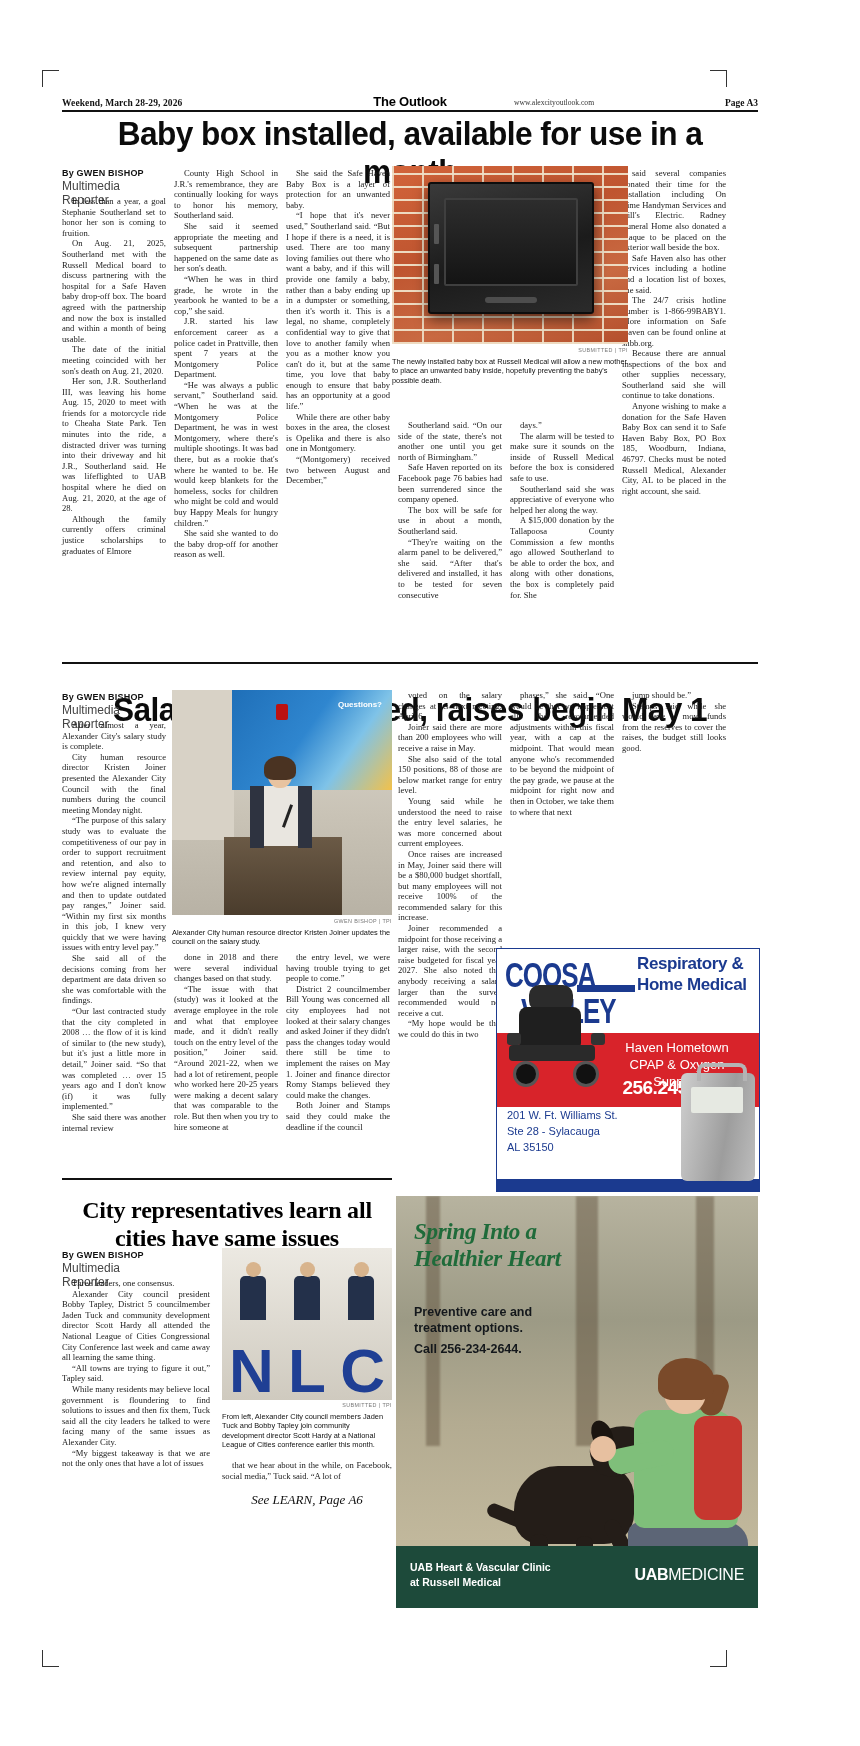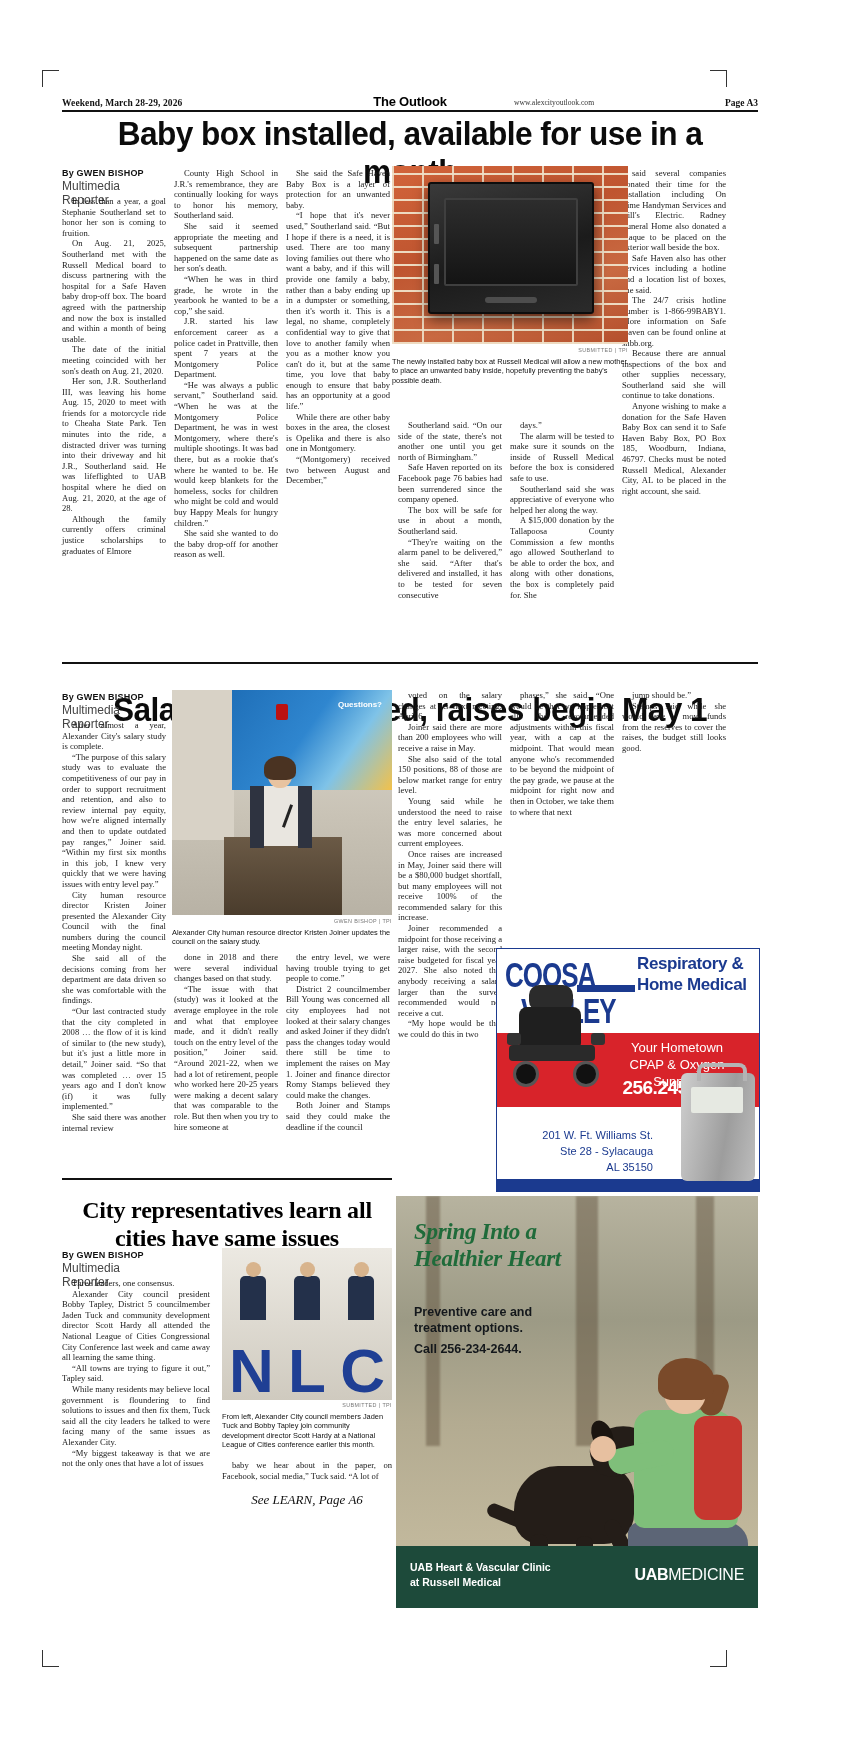--- a/index.html
+++ b/index.html
@@ -121,21 +121,21 @@
     font-family:"Liberation Sans",sans-serif;color:#fff;font-size:13px;line-height:17px;}
   .cv-phone{position:absolute;right:6px;top:44px;width:152px;text-align:center;
     font-family:"Liberation Sans",sans-serif;font-weight:bold;color:#fff;font-size:19px;letter-spacing:-.5px;}
   .cv-chair{position:absolute;left:6px;top:36px;width:108px;height:104px;z-index:3;}
   .ch-head{position:absolute;left:26px;top:0;width:44px;height:26px;background:#2b2b2b;border-radius:10px;}
   .ch-back{position:absolute;left:16px;top:22px;width:62px;height:44px;background:#1f1f1f;border-radius:8px;}
   .ch-seat{position:absolute;left:6px;top:60px;width:86px;height:16px;background:#2a2a2a;border-radius:4px;}
   .ch-arm{position:absolute;top:48px;width:14px;height:12px;background:#333;border-radius:3px;}
   .ch-w{position:absolute;bottom:2px;width:20px;height:20px;border-radius:50%;background:#111;border:3px solid #555;}
   .cv-bottom{position:relative;height:82px;background:#fff;}
-  .cv-addr{position:absolute;left:10px;top:20px;width:146px;text-align:right;
+  .cv-addr{position:absolute;left:10px;top:0;width:146px;text-align:left;
     font-family:"Liberation Sans",sans-serif;font-size:11px;line-height:16px;color:#1b3a8f;}
   .cv-conc{position:absolute;right:4px;top:-34px;width:74px;height:108px;
     background:linear-gradient(100deg,#cfcfcf,#9d9d9d 60%,#bdbdbd);border-radius:6px;z-index:4;}
   .cv-conc .panel{position:absolute;left:10px;top:14px;width:52px;height:26px;background:#e6e9e2;border-radius:2px;}
   .cv-conc .handle{position:absolute;left:16px;top:-10px;width:42px;height:14px;
     border:4px solid #b4b4b4;border-bottom:none;border-radius:8px 8px 0 0;}
   .cv-blue{position:absolute;left:0;bottom:0;width:100%;height:12px;background:#1b3a8f;}
 
   
   #uab{position:absolute;left:396px;top:1196px;width:362px;height:412px;background:#f0abfc;overflow:hidden;}
@@ -256,22 +256,22 @@
 
  <div class="hl hl2">Salary study finished, raises begin May 1</div>
 
  <div class="byline" style="position:absolute;left:62px;top:692px;width:104px">
    <div class="b1">By GWEN BISHOP</div>
    <div class="b2">Multimedia Reporter</div>
  </div>
 
  <div class="col" id="s2c1" style="left:62px;top:720px;width:104px">
       <p>After almost a year, Alexander City's salary study is complete.</p>
+      <p>City human resource director Kristen Joiner presented the Alexander City Council with the final numbers during the council meeting Monday night.</p>
       <p>“The purpose of this salary study was to evaluate the competitiveness of our pay in order to support recruitment and retention, and also to review internal pay equity, how we're aligned internally and then to update outdated pay ranges,” Joiner said. “Within my first six months in this job, I knew very quickly that we were having issues with entry level pay.”</p>
-      <p>City human resource director Kristen Joiner presented the Alexander City Council with the final numbers during the council meeting Monday night.</p>
       <p>She said all of the decisions coming from her department are data driven so she was comfortable with the findings.</p>
       <p>“Our last contracted study that the city completed in 2008 … the flow of it is kind of similar to (the new study), but it's just a little more in detail,” Joiner said. “So that was completed … over 15 years ago and I don't know (if) it was fully implemented.”</p>
       <p>She said there was another internal review</p>
     </div>
  <div class="col" id="s2c2" style="left:174px;top:952px;width:104px">
       <p>done in 2018 and there were several individual changes based on that study.</p>
       <p>“The issue with that (study) was it looked at the average employee in the role and what that employee made, and it didn't really touch on the entry level of the position,” Joiner said. “Around 2021-22, when we had a lot of retirement, people who worked here 20-25 years were making a decent salary that was comparable to the role. But then when you try to hire someone at</p>
     </div>
  <div class="col" id="s2c3" style="left:286px;top:952px;width:104px">
       <p>the entry level, we were having trouble trying to get people to come.”</p>
@@ -321,21 +321,21 @@
        <div class="cv-word cv-valley">VALLEY</div>
        <div class="cv-bar1"></div>
      </div>
      <div class="cv-right">
        <div>Respiratory &amp;</div>
        <div>Home Medical</div>
      </div>
    </div>
    <div class="cv-red">
      <div class="cv-redtext">
-       <div>Your Hometown</div>
+       <div>Haven Hometown</div>
        <div>CPAP &amp; Oxygen</div>
        <div>Supplier</div>
      </div>
    </div>
    <div class="cv-phone" style="top:128px">256.245.1411</div>
    <div class="cv-chair">
      <div class="ch-head"></div>
      <div class="ch-back"></div>
      <div class="ch-arm" style="left:4px"></div>
      <div class="ch-arm" style="right:6px"></div>
@@ -367,21 +367,21 @@
  </div>
 
  <div class="col" id="s3c1" style="left:62px;top:1278px;width:148px">
       <p>Three leaders, one consensus.</p>
       <p>Alexander City council president Bobby Tapley, District 5 councilmember Jaden Tuck and community development director Scott Hardy all attended the National League of Cities Congressional City Conference last week and came away all learning the same thing.</p>
       <p>“All towns are trying to figure it out,” Tapley said.</p>
       <p>While many residents may believe local government is floundering to find solutions to issues and then fix them, Tuck said all the city leaders he talked to were facing many of the same issues as Alexander City.</p>
       <p>“My biggest takeaway is that we are not the only ones that have a lot of issues</p>
     </div>
  <div class="col" id="s3c2" style="left:222px;top:1460px;width:170px">
-      <p>baby we hear about in the paper, on Facebook, social media,” Tuck said. “A lot of</p>
+      <p>that we hear about in the while, on Facebook, social media,” Tuck said. “A lot of</p>
     </div>
  <div class="seemore" style="left:222px;top:1492px;width:170px;text-align:center">
    <span>See LEARN, Page A6</span>
  </div>
 
  <div class="photo" id="nlcphoto">
    <div class="nlc-bg"></div>
    <div class="nlc-letters">
      <span class="nlc-l">N</span>
      <span class="nlc-l">L</span>

